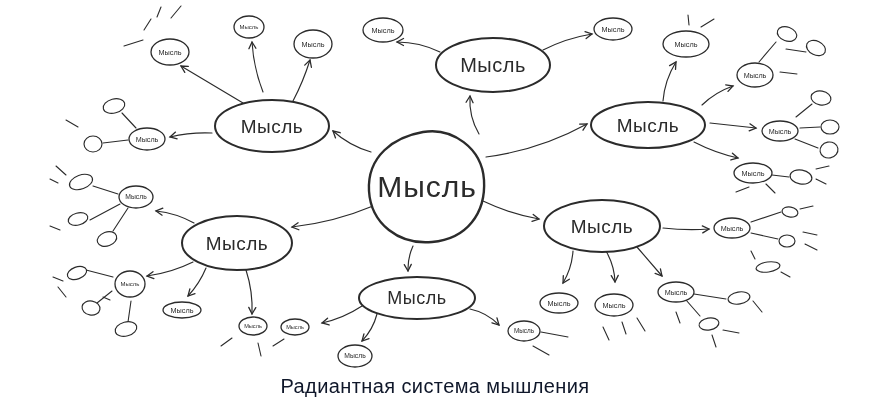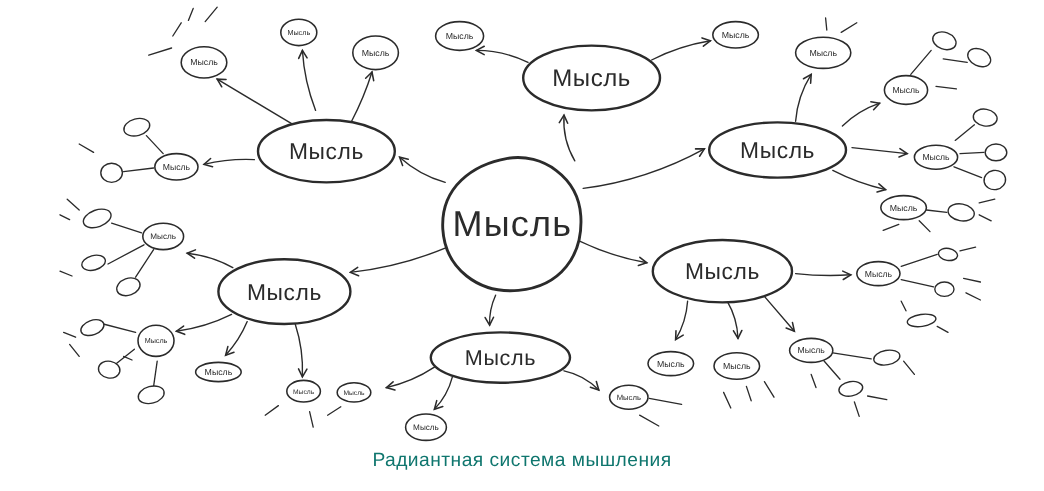--- a/index.html
+++ b/index.html
@@ -1,19 +1,19 @@
 <!DOCTYPE html>
 <html><head>
 <meta charset="utf-8">
 <style>
   html,body{margin:0;padding:0;width:870px;height:409px;background:#ffffff;overflow:hidden;}
   .canvas{position:relative;width:870px;height:409px;font-family:"Liberation Sans",sans-serif;}
   .canvas svg{position:absolute;left:0;top:0;}
   .caption{position:absolute;left:0;right:0;top:375px;text-align:center;
-           font-size:16px;color:#0f766e;letter-spacing:.4px;
+           font-size:20px;color:#0f172a;letter-spacing:.4px;
            font-family:"Liberation Sans",sans-serif;}
 </style>
 </head>
 <body>
 
 <div class="canvas">
   <svg width="870" height="409" viewBox="0 0 870 409" xmlns="http://www.w3.org/2000/svg">
       <defs>
         <marker id="ah" viewBox="0 0 10 10" refX="8" refY="5" markerWidth="10" markerHeight="10" orient="auto" markerUnits="userSpaceOnUse">
           <path d="M1.5,1.5 L8,5 L1.5,8.5" fill="none" stroke="#2b2b2b" stroke-width="1.3" stroke-linecap="round"></path>

